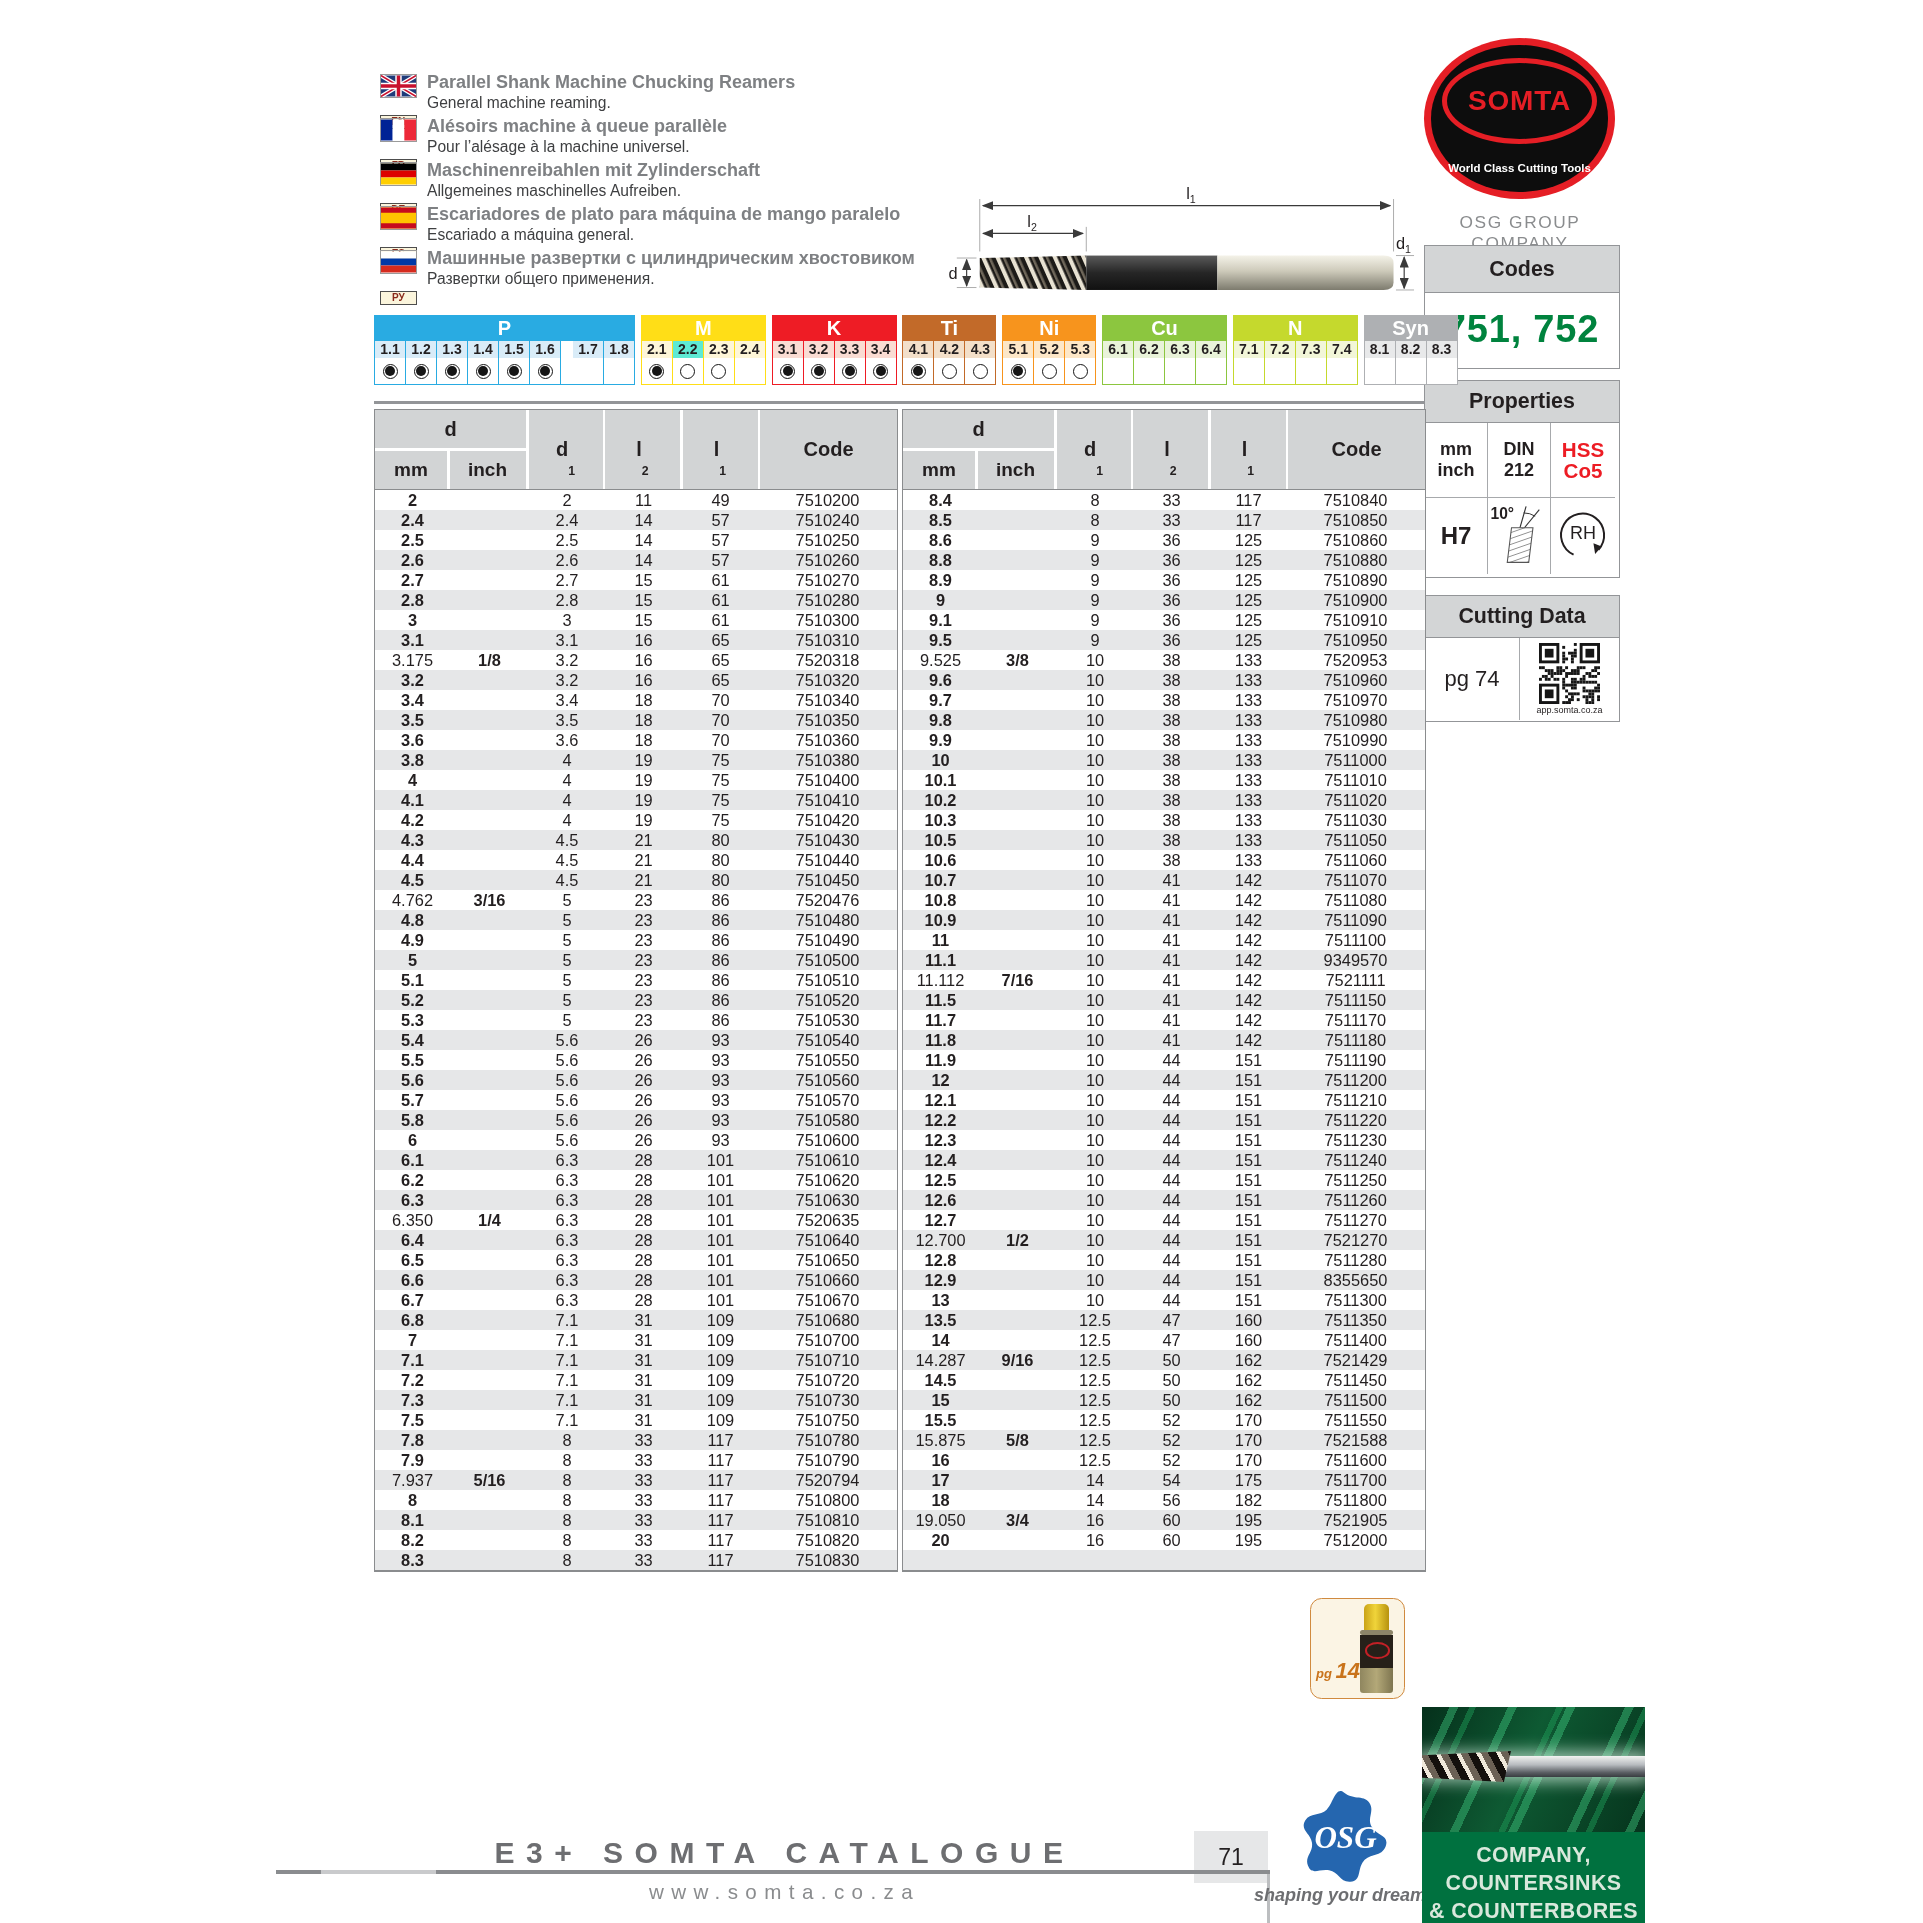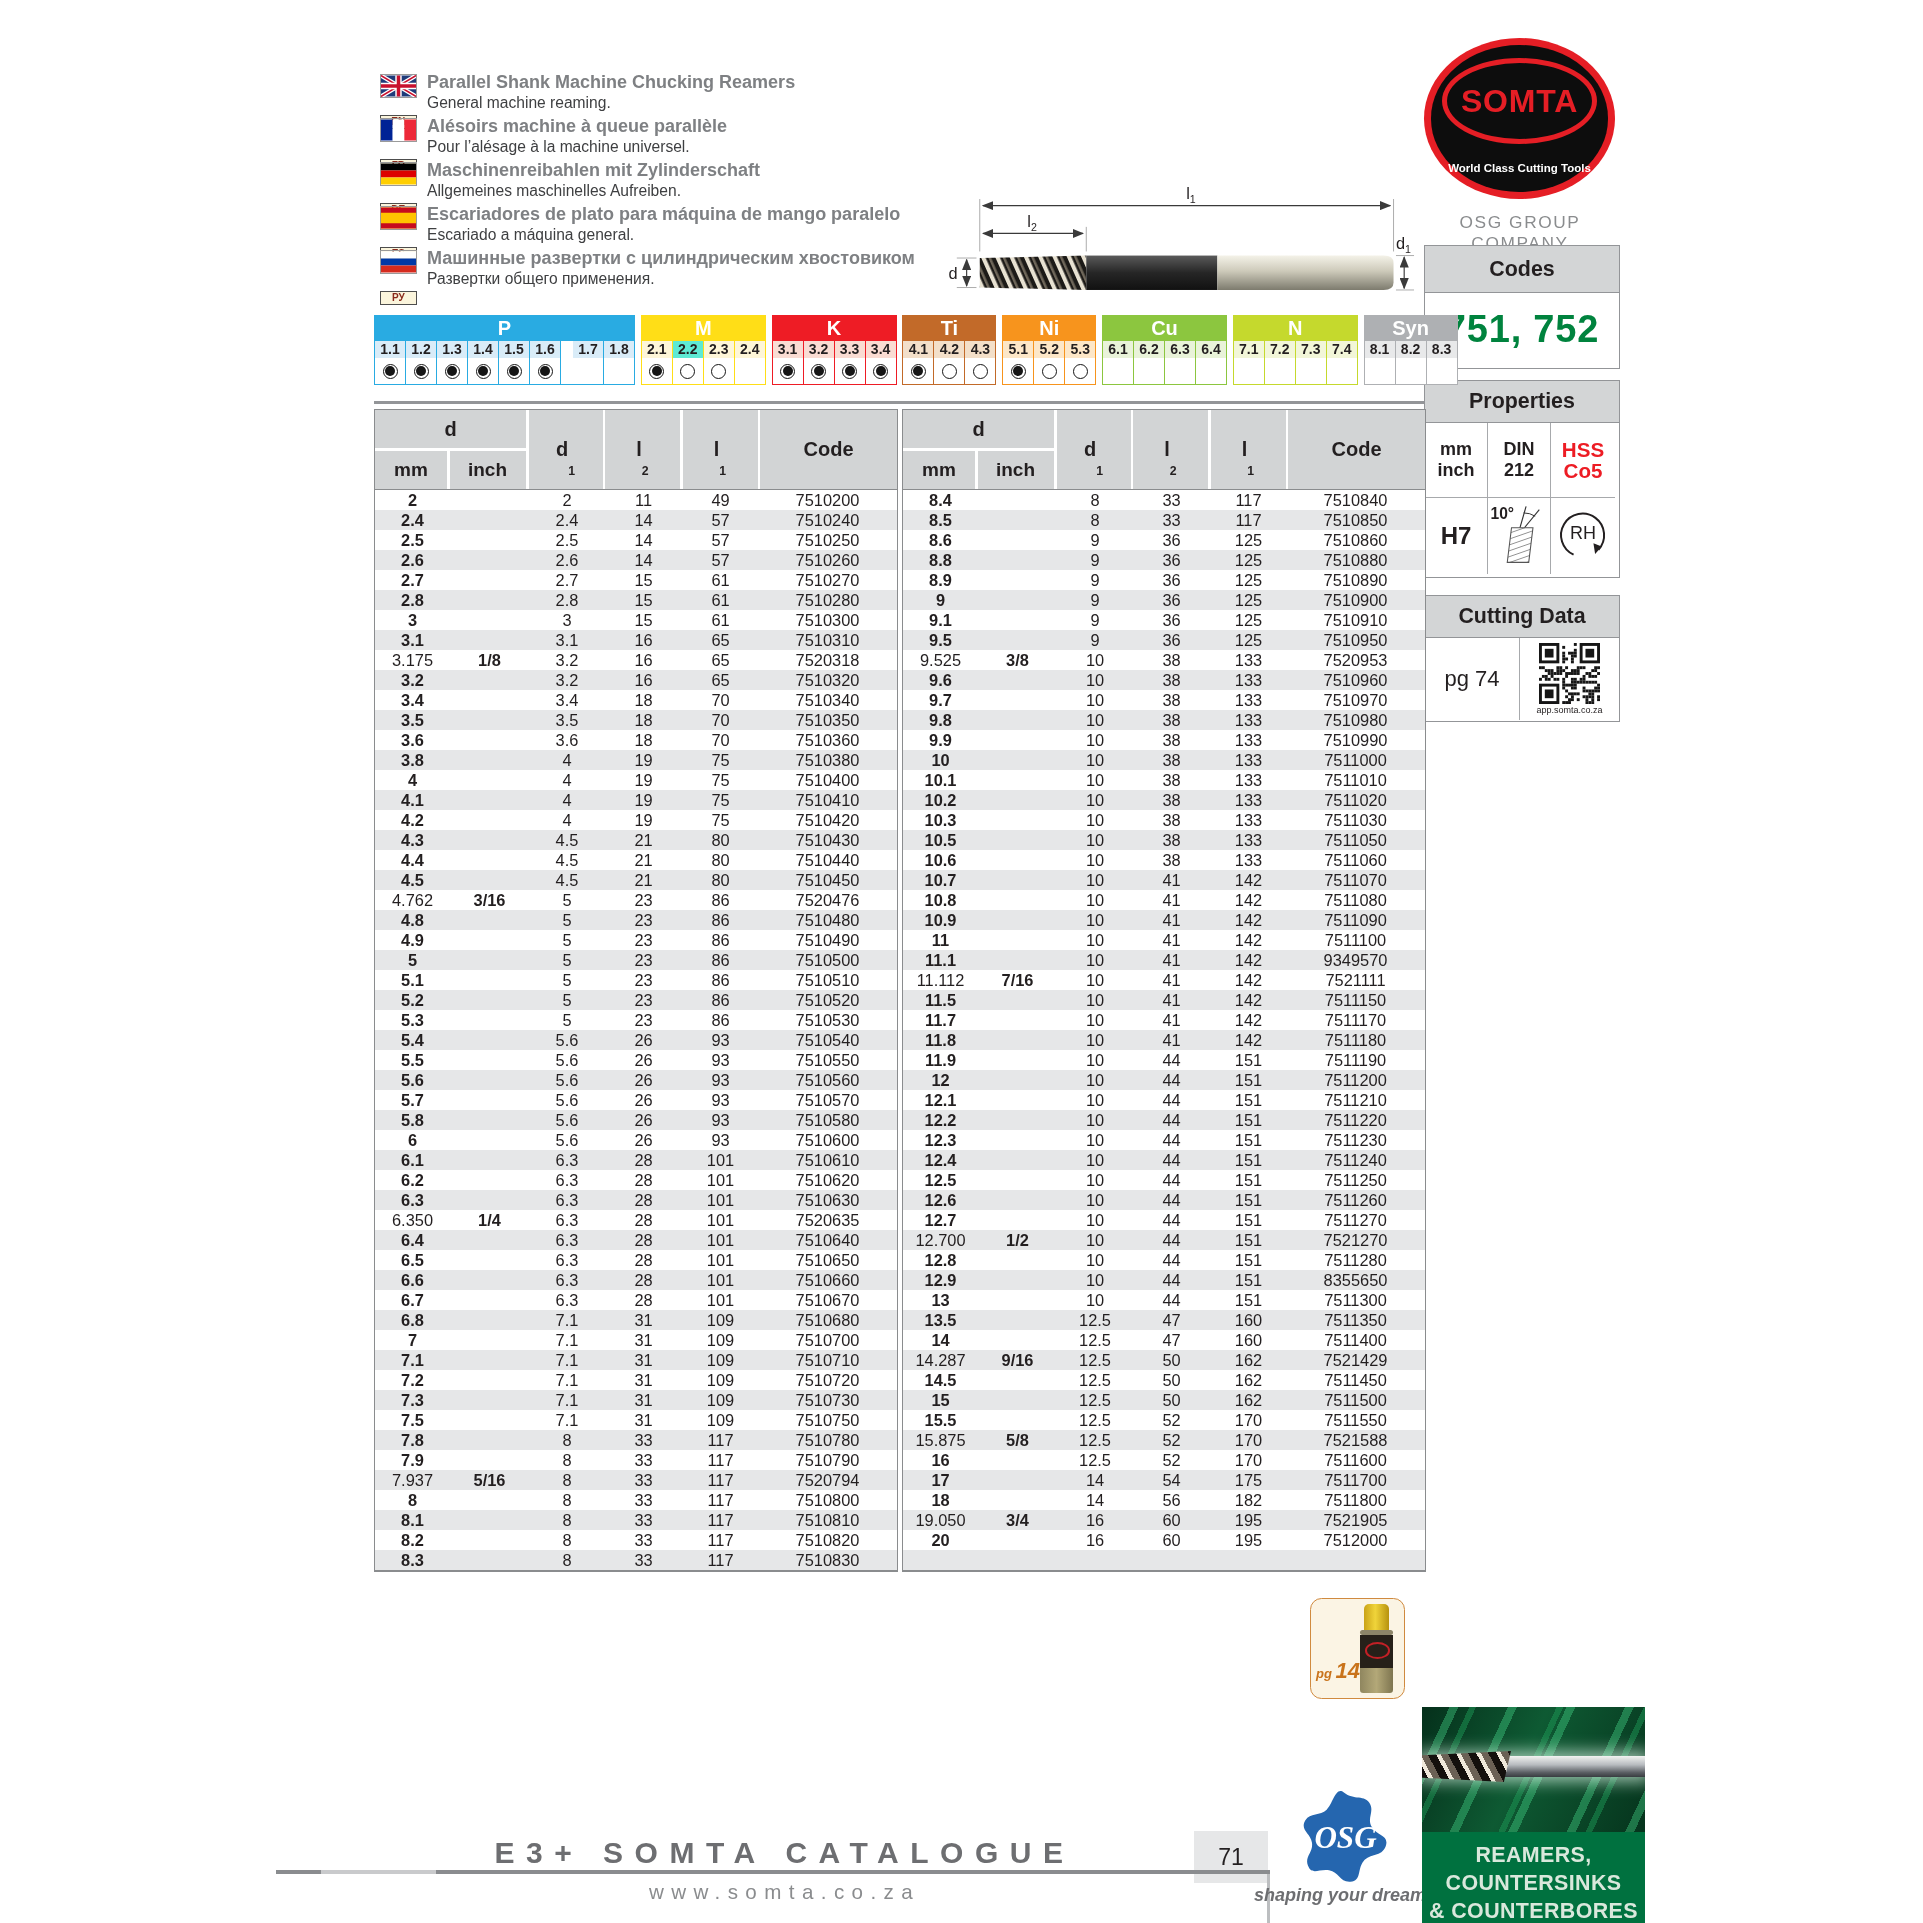--- a/index.html
+++ b/index.html
@@ -18,21 +18,21 @@
   .lang-text{position:absolute;left:53px;top:0;}
   .lang-title{font-size:18px;font-weight:bold;color:#7E8083;line-height:21.4px;}
   .lang-sub{font-size:15.6px;color:#3E3F41;line-height:19px;}
 
   
   #somta-logo{position:absolute;left:1424px;top:38px;width:191px;height:161px;
     background:#E51E25;border-radius:50%;}
   #somta-logo .inner{position:absolute;inset:7.4px;background:#0d0d0d;border-radius:50%;}
   #somta-logo .ring{position:absolute;left:18px;right:18px;top:20px;height:76px;
     border:5.8px solid #E51E25;border-radius:50%;display:flex;align-items:center;justify-content:center;}
-  #somta-logo .brand{font-size:32px;font-weight:bold;color:#E51E25;letter-spacing:0.8px;}
+  #somta-logo .brand{font-size:28px;font-weight:bold;color:#E51E25;letter-spacing:0.8px;}
   #somta-logo .tagline{position:absolute;left:0;right:0;bottom:25px;text-align:center;
     font-size:11.5px;font-weight:bold;color:#ffffff;}
   #osg-group{position:absolute;left:1408px;top:212px;width:224px;text-align:center;
     font-size:17.3px;color:#8A8C8E;letter-spacing:1.6px;}
 
   
   .info-box{position:absolute;left:1424px;width:194px;border:1.6px solid #939598;background:#fff;}
   .info-head{background:#D3D5D6;border-bottom:1.6px solid #939598;text-align:center;
     font-weight:bold;font-size:21.4px;}
   #codes-box{top:245px;height:122px;}
@@ -1632,18 +1632,18 @@
 </svg>
 <div id="osg-tagline">shaping your dreams</div>
 
 <div id="banner">
   <div class="banner-photo">
     <div class="streaks"></div>
     <div class="banner-reamer"></div>
     <div class="banner-flutes"></div>
   </div>
   <div class="banner-text">
-    <div class="banner-line">REAMERS,</div>
+    <div class="banner-line">COMPANY,</div>
     <div class="banner-line">COUNTERSINKS</div>
     <div class="banner-line">&amp; COUNTERBORES</div>
   </div>
 </div>
 
 
 </body></html>

